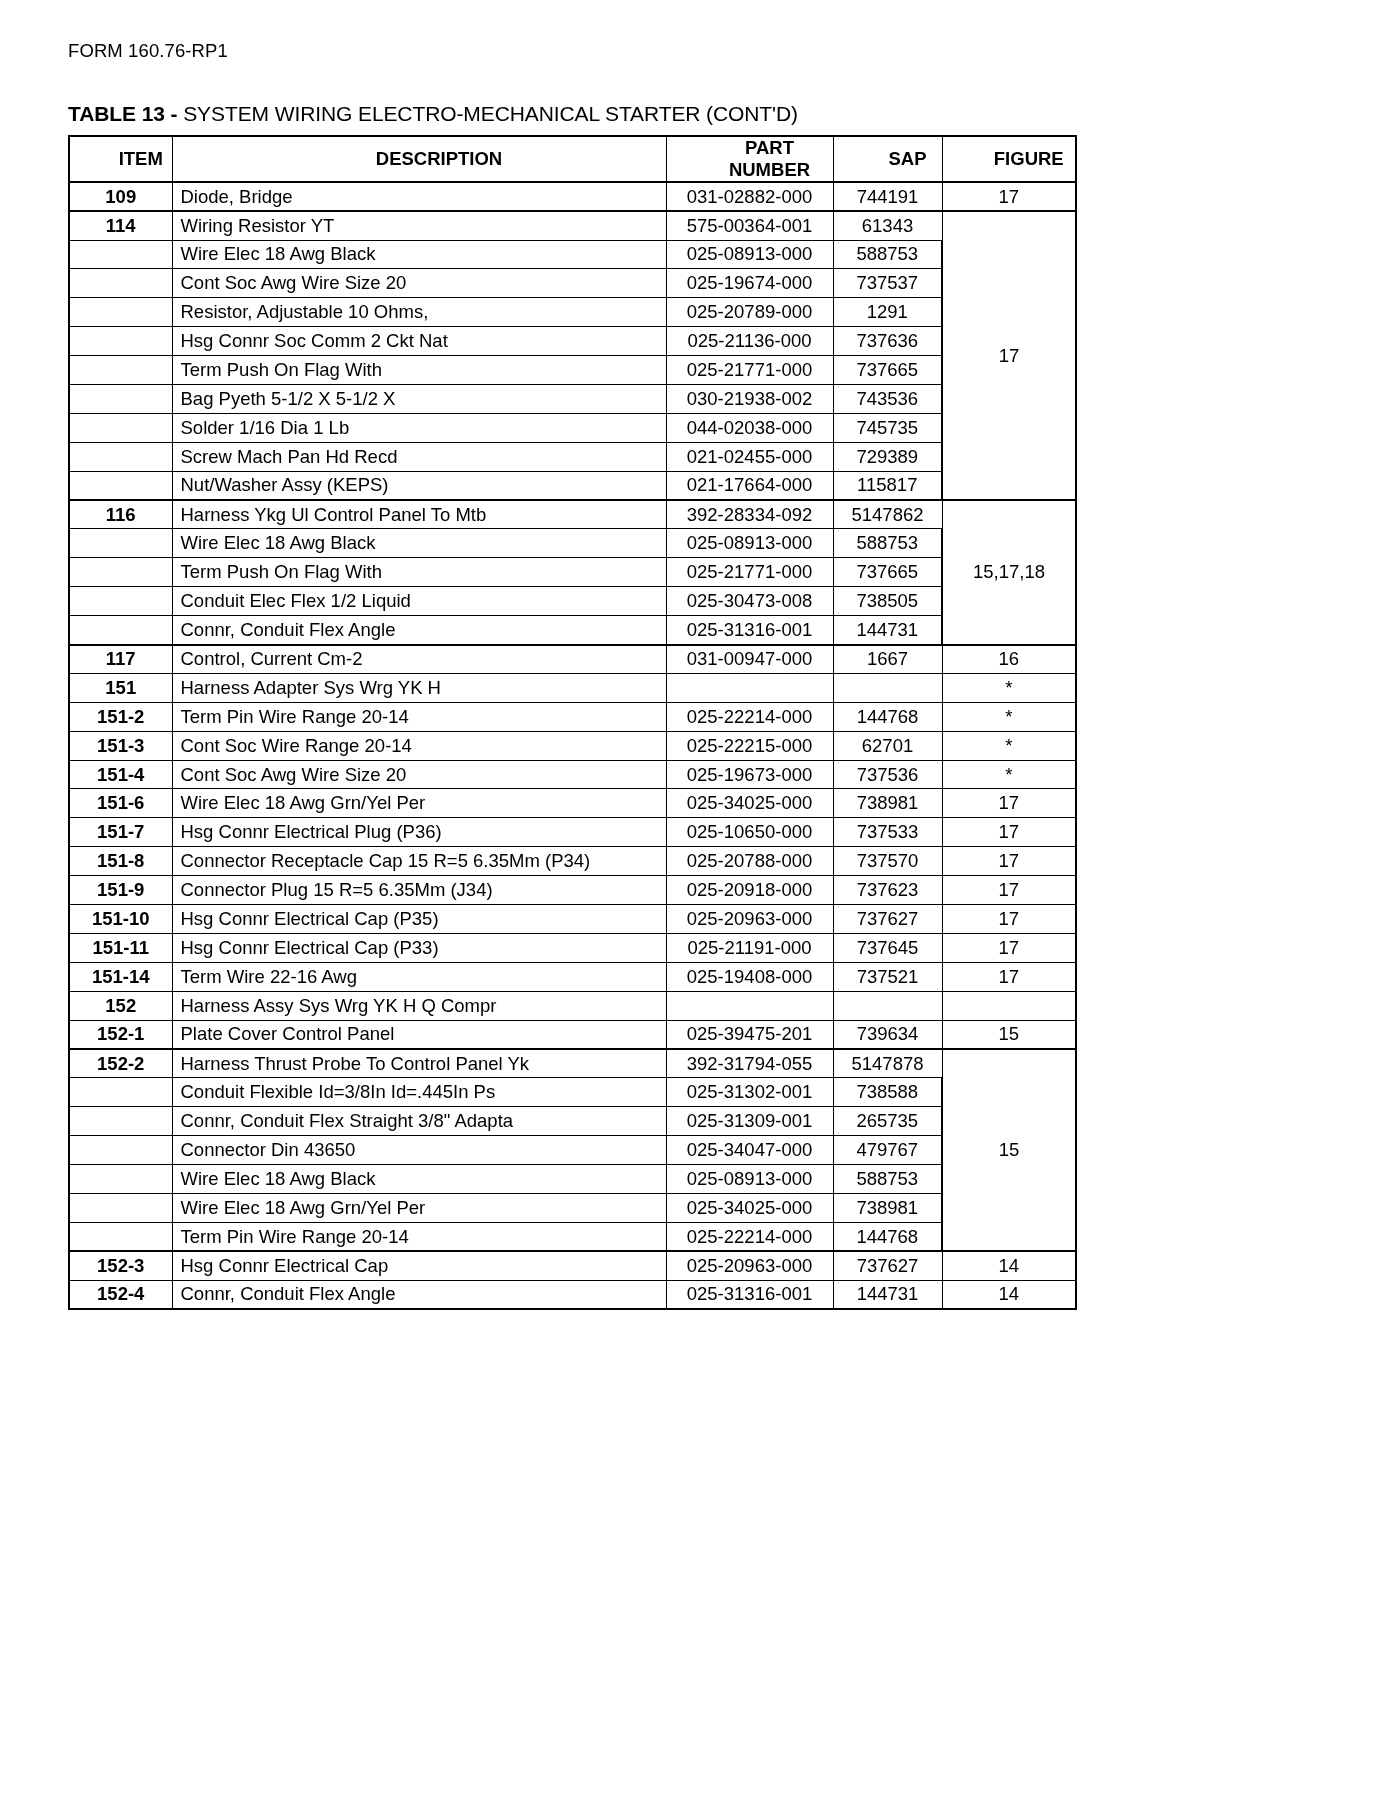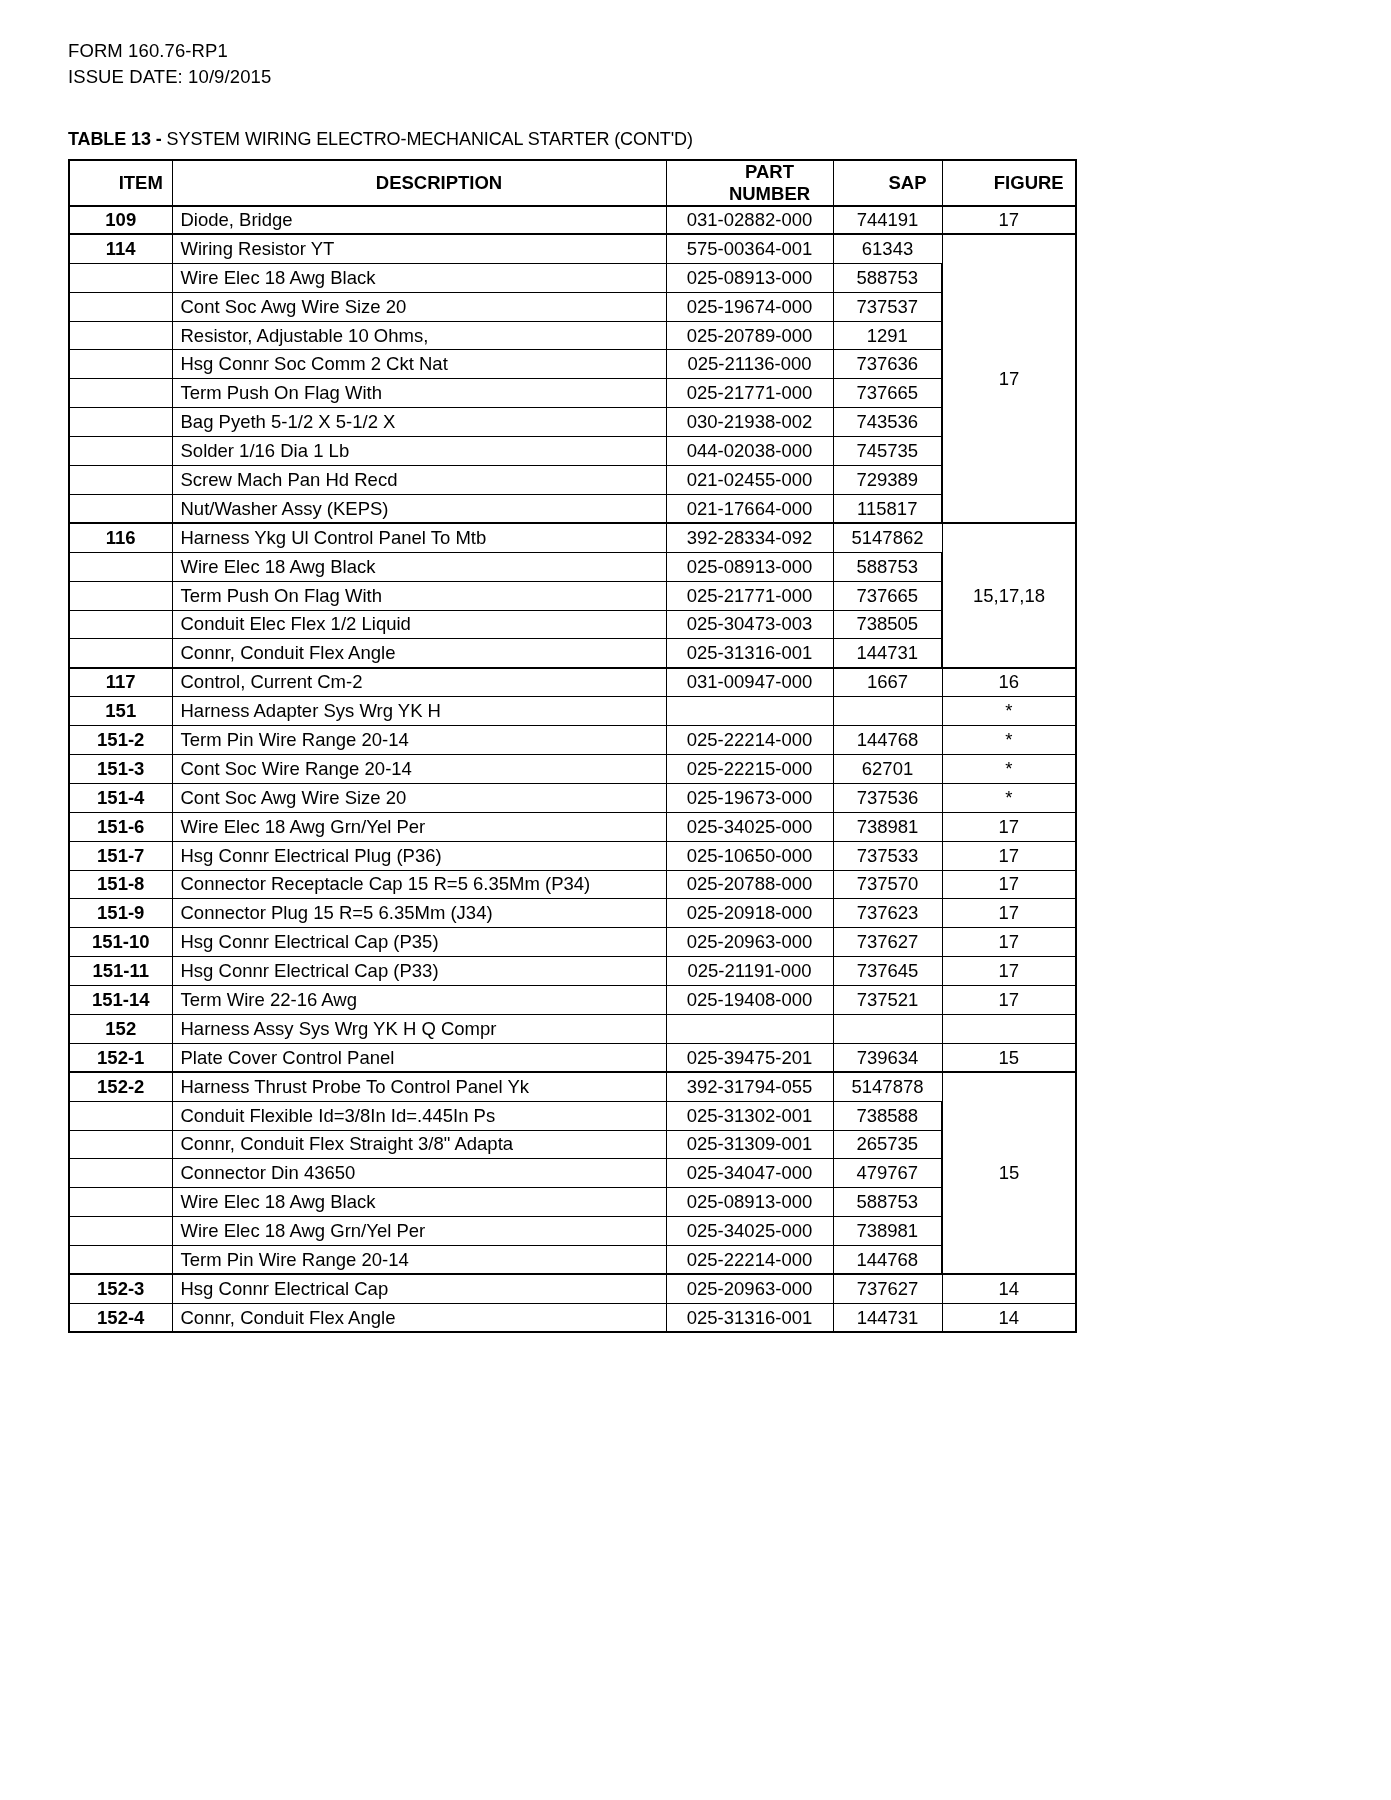--- a/index.html
+++ b/index.html
@@ -26,21 +26,21 @@
   .doc-header {
     font-size: 18.5px;
     line-height: 1.42;
     letter-spacing: 0.1px;
   }
   .doc-header div { white-space: pre; }
 
   .table-title {
     margin-top: 38px;
     margin-bottom: 9px;
-    font-size: 18px;
+    font-size: 21px;
     letter-spacing: -0.1px;
     white-space: nowrap;
   }
   .table-title .tnum { font-weight: bold; }
 
   table.parts {
     border-collapse: collapse;
     table-layout: fixed;
     width: 1007px;
     font-size: 18.5px;
@@ -93,21 +93,20 @@
   .footer .pageno { font-weight: bold; font-size: 21px; }
   .footer .brand  { font-weight: normal; }
 </style>
 </head>
 <body>
 
 <div class="page">
 
   <div class="doc-header">
     <div>FORM 160.76-RP1</div>
-    <div>ISSUE DATE: 10/9/2015</div>
   </div>
 
   <div class="table-title"><span class="tnum">TABLE 13 - </span><span>SYSTEM WIRING ELECTRO-MECHANICAL STARTER (CONT'D)</span></div>
 
   <table class="parts">
     <colgroup>
       <col class="c-item">
         <col class="c-desc">
         <col class="c-part">
         <col class="c-sap">
@@ -206,21 +205,21 @@
         </tr>
         <tr>
           <td class="item"></td>
           <td class="desc">Term Push On Flag With</td>
           <td class="part">025-21771-000</td>
           <td class="sap">737665</td>
         </tr>
         <tr>
           <td class="item"></td>
           <td class="desc">Conduit Elec Flex 1/2 Liquid</td>
-          <td class="part">025-30473-003</td>
+          <td class="part">025-30473-008</td>
           <td class="sap">738505</td>
         </tr>
         <tr>
           <td class="item"></td>
           <td class="desc">Connr, Conduit Flex Angle</td>
           <td class="part">025-31316-001</td>
           <td class="sap">144731</td>
         </tr>
         <tr class="group-start">
           <td class="item">117</td>

